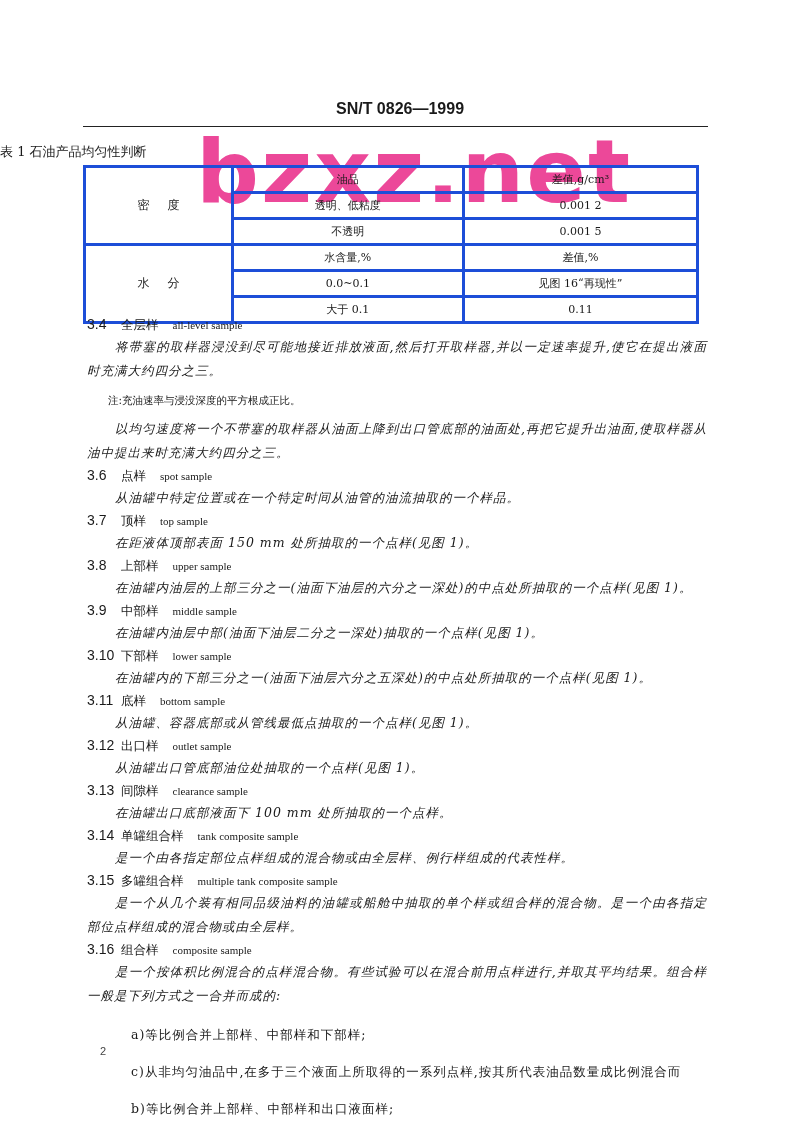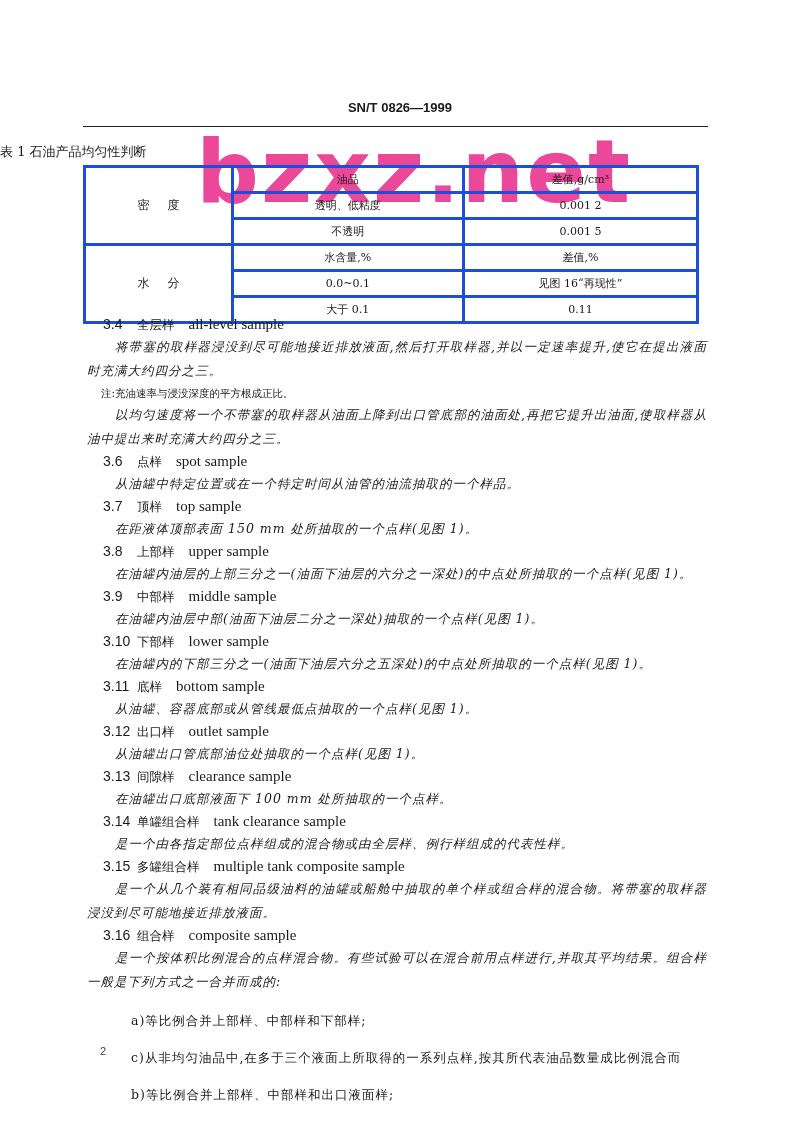--- a/index.html
+++ b/index.html
@@ -7,45 +7,45 @@
     width: 800px; height: 1129px; background: #ffffff; position: relative; overflow: hidden;
     font-family: "DejaVu Serif", "Liberation Serif", serif; color: #1a1a1a;
   }
   .watermark {
     position: absolute; left: 196px; top: 128px; font-family: "DejaVu Sans", "Liberation Sans", sans-serif;
     font-size: 88px; font-weight: bold; color: #ec4899; letter-spacing: 2px; line-height: 1;
     z-index: 0; pointer-events: none;
   }
   .header-code {
     position: absolute; left: 0; width: 800px; top: 100px; text-align: center;
-    font-family: "Liberation Sans", sans-serif; font-size: 13px; font-weight: bold; z-index: 2;
+    font-family: "Liberation Sans", sans-serif; font-size: 16px; font-weight: bold; z-index: 2;
   }
   .header-rule {
     position: absolute; left: 83px; width: 625px; top: 126px; height: 0; border-top: 1.5px solid #222; z-index: 2;
   }
   .table-caption {
     position: absolute; left: 0; width: 800px; top: 143px; text-align: left; font-size: 13px; z-index: 2;
   }
   table.t1 {
     position: absolute; left: 83px; top: 165px; width: 616px; border-collapse: collapse; z-index: 2; font-size: 11px;
   }
   table.t1 td {
     border: 3px solid #1d4ed8; height: 23px; padding: 0; text-align: center; vertical-align: middle; background: transparent;
   }
   table.t1 td.cat { width: 133px; font-size: 12px; letter-spacing: 18px; padding-left: 18px; text-align: center; }
   table.t1 td.c2 { width: 240px; }
   table.t1 td.c3 { width: 243px; }
   .content { position: absolute; left: 87px; top: 314px; width: 620px; z-index: 2; font-size: 12.5px; }
   .sec { margin: 0; }
   .sec .head { height: 21px; line-height: 21px; white-space: nowrap; }
-  .sec .num { font-family: "Liberation Sans", sans-serif; font-size: 14px; display: inline-block; min-width: 32px; margin-left: 16px; }
+  .sec .num { font-family: "Liberation Sans", sans-serif; font-size: 14px; display: inline-block; min-width: 32px; }
   .sec .zh { margin-left: 2px; }
-  .sec .en { margin-left: 14px; font-family: "Liberation Serif", serif; font-size: 15px; }
+  .sec .en { margin-left: 14px; font-family: "Liberation Serif", serif; font-size: 11px; }
   .para { text-indent: 28px; line-height: 24px; margin: 0; text-align: justify; letter-spacing: 1px; font-style: italic; }
-  .note { text-indent: 14px; font-size: 10.5px; line-height: 20px; margin: 0; }
+  .note { text-indent: 14px; font-size: 10.5px; line-height: 20px; margin: 7px; }
   .item { padding-left: 28px; line-height: 21px; margin: 16px; letter-spacing: 1px; }
   .page-num { position: absolute; left: 100px; top: 1045px; font-family: "Liberation Sans", sans-serif; font-size: 11px; color: #444; z-index: 2; }
 </style>
 </head>
 <body>
 
 <div class="watermark">bzxz.net</div>
 
 <div class="header-code">SN/T 0826—1999</div>
 <div class="header-rule"></div>
@@ -129,27 +129,27 @@
     <div class="head"><span class="num">3.12</span><span class="zh">出口样</span><span class="en">outlet sample</span></div>
     <p class="para">从油罐出口管底部油位处抽取的一个点样(见图 1)。</p>
   </div>
 
   <div class="sec">
     <div class="head"><span class="num">3.13</span><span class="zh">间隙样</span><span class="en">clearance sample</span></div>
     <p class="para">在油罐出口底部液面下 100 mm 处所抽取的一个点样。</p>
   </div>
 
   <div class="sec">
-    <div class="head"><span class="num">3.14</span><span class="zh">单罐组合样</span><span class="en">tank clearance sample</span></div>
+    <div class="head"><span class="num">3.14</span><span class="zh">单罐组合样</span><span class="en">tank composite sample</span></div>
     <p class="para">是一个由各指定部位点样组成的混合物或由全层样、例行样组成的代表性样。</p>
   </div>
 
   <div class="sec">
     <div class="head"><span class="num">3.15</span><span class="zh">多罐组合样</span><span class="en">multiple tank composite sample</span></div>
-    <p class="para">是一个从几个装有相同品级油料的油罐或船舱中抽取的单个样或组合样的混合物。将带塞的取样器浸没到尽可能地接近排放液面。</p>
+    <p class="para">是一个从几个装有相同品级油料的油罐或船舱中抽取的单个样或组合样的混合物。是一个由各指定部位点样组成的混合物或由全层样。</p>
   </div>
 
   <div class="sec">
     <div class="head"><span class="num">3.16</span><span class="zh">组合样</span><span class="en">composite sample</span></div>
     <p class="para">是一个按体积比例混合的点样混合物。有些试验可以在混合前用点样进行,并取其平均结果。组合样一般是下列方式之一合并而成的:</p>
     <p class="item">a)等比例合并上部样、中部样和下部样;</p>
     <p class="item">c)从非均匀油品中,在多于三个液面上所取得的一系列点样,按其所代表油品数量成比例混合而</p>
     <p class="item">b)等比例合并上部样、中部样和出口液面样;</p>
   </div>
 </div>

